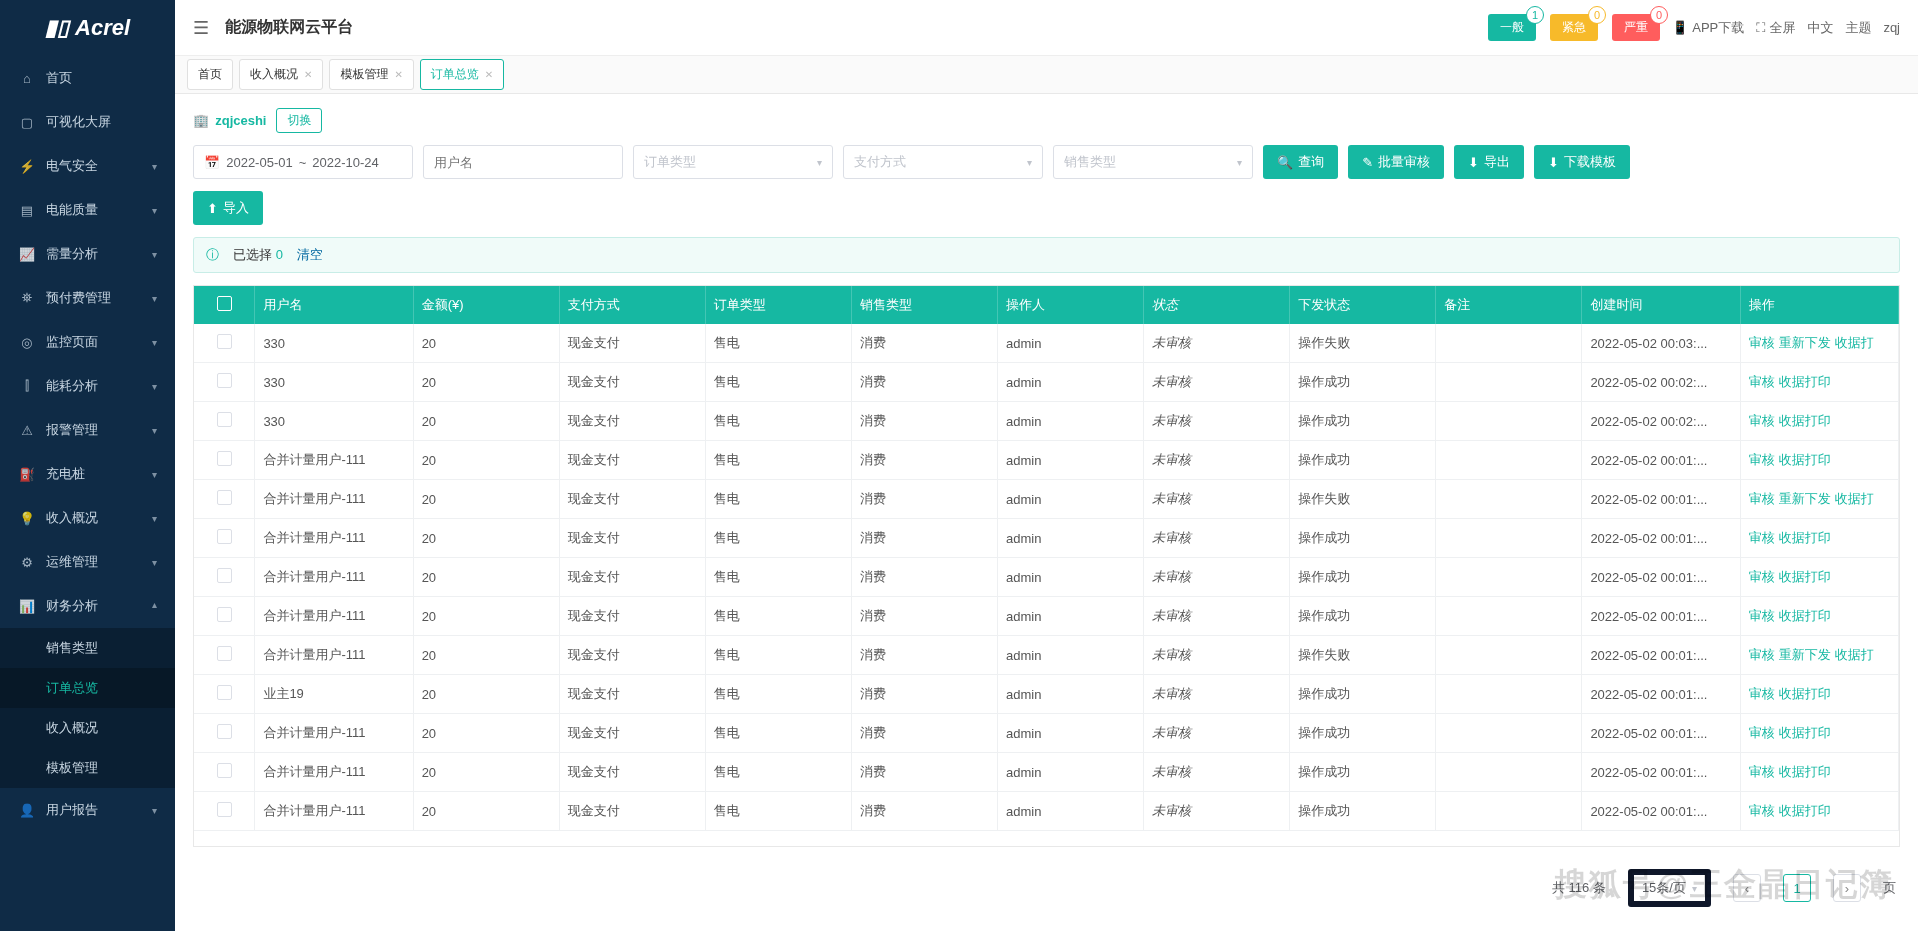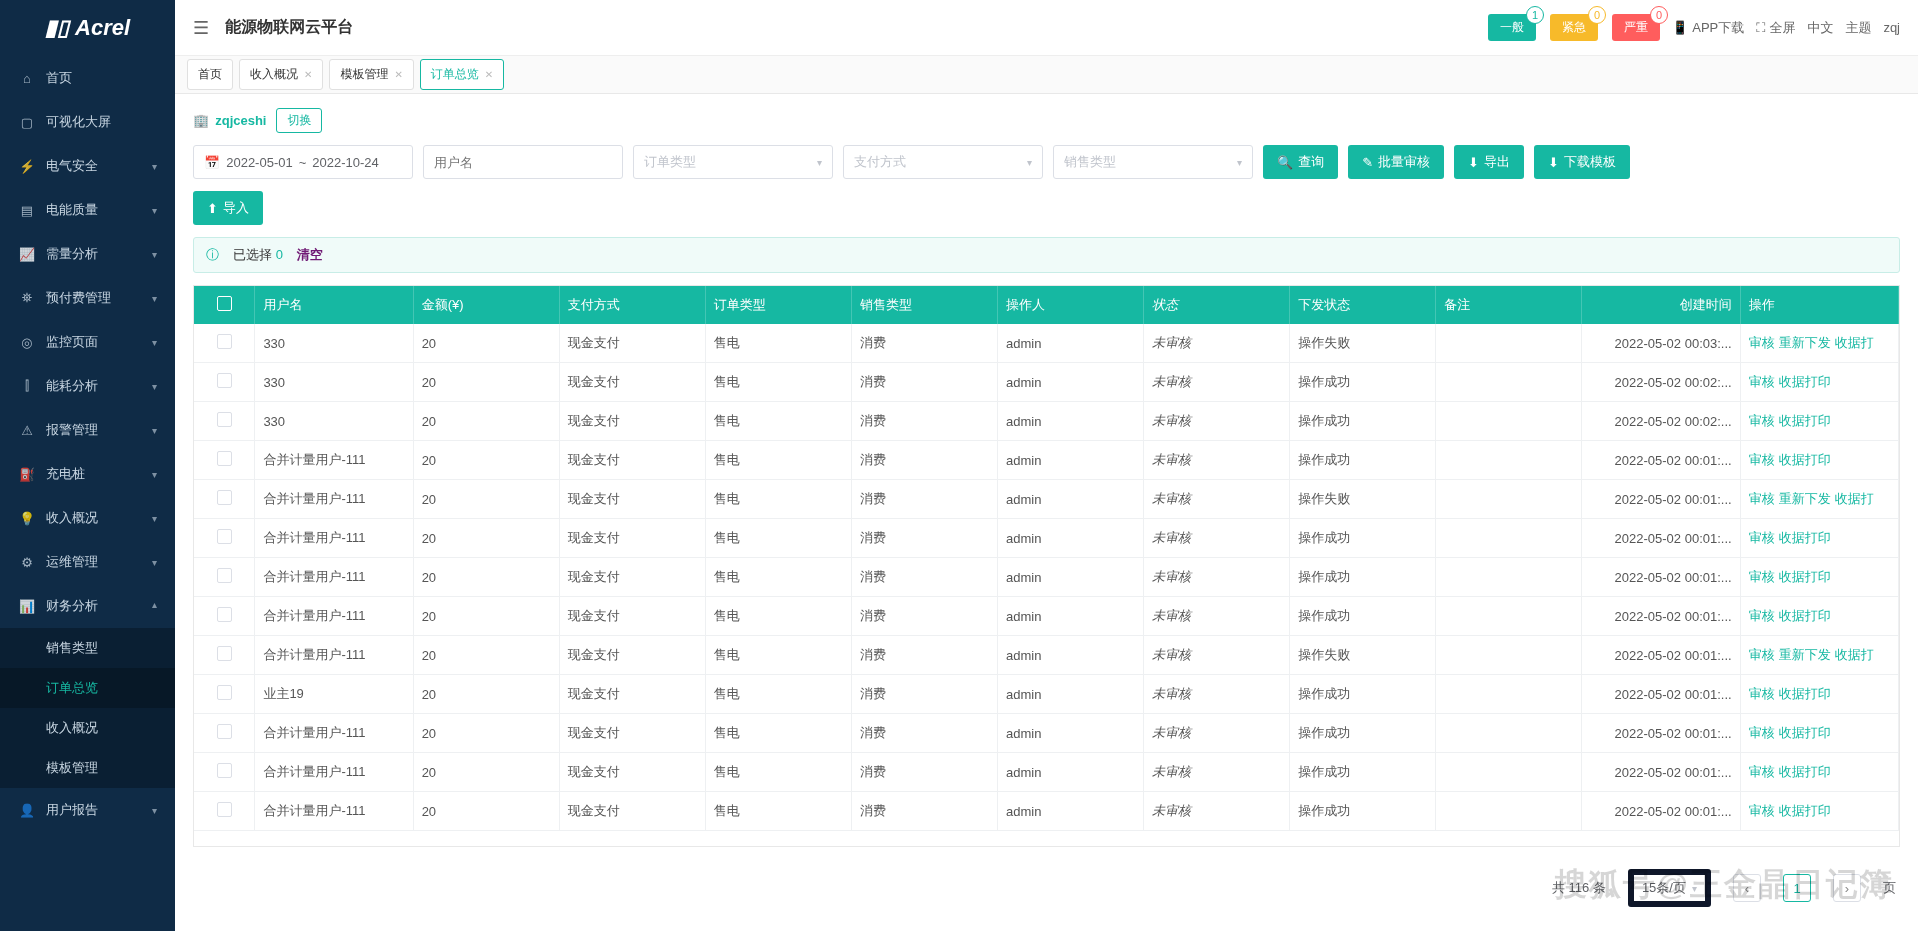--- a/index.html
+++ b/index.html
@@ -56,21 +56,21 @@
 .input, .select { border: 1px solid #dcdfe6; height: 34px; padding: 0 10px; border-radius: 3px; background: #fff; color: #606266; font-size: 13px; display: flex; align-items: center; }
 .date-range { width: 220px; gap: 6px; }
 .text-input { width: 200px; }
 .select { width: 200px; justify-content: space-between; cursor: pointer; }
 .select .chev { color: #c0c4cc; font-size: 10px; }
 .btn { height: 34px; padding: 0 14px; border-radius: 3px; background: #16b8a2; color: #fff; border: none; cursor: pointer; display: flex; align-items: center; gap: 5px; font-size: 13px; }
 
 
 .sel-bar { background: #f0fbf9; border: 1px solid #c8ede7; padding: 8px 12px; display: flex; align-items: center; gap: 14px; border-radius: 3px; }
 .sel-bar .info-icon { color: #16b8a2; }
-.sel-bar .clear { color: #701a75; cursor: pointer; font-weight: bold; }
+.sel-bar .clear { color: #0369a1; cursor: pointer; }
 
 
 .table-wrap { flex: 1; border: 1px solid #e8e8e8; overflow: hidden; display: flex; flex-direction: column; }
 table { width: 100%; border-collapse: collapse; table-layout: fixed; }
 thead th { background: #16b8a2; color: #fff; padding: 10px 8px; text-align: left; font-weight: 500; font-size: 13px; border-right: 1px solid rgba(255,255,255,0.2); }
 thead th:first-child { width: 50px; text-align: center; }
 tbody td { padding: 10px 8px; border-bottom: 1px solid #eef0f2; border-right: 1px solid #eef0f2; font-size: 13px; color: #555; white-space: nowrap; overflow: hidden; text-overflow: ellipsis; }
 tbody td:first-child { text-align: center; }
 .checkbox { width: 15px; height: 15px; border: 1px solid #dcdfe6; border-radius: 2px; display: inline-block; background: #fff; cursor: pointer; }
 thead .checkbox { border-color: #fff; background: transparent; }
@@ -88,21 +88,21 @@
 
 .col-user { width: 130px; }
 .col-amt { width: 120px; }
 .col-pay { width: 120px; }
 .col-otype { width: 120px; }
 .col-stype { width: 120px; }
 .col-op { width: 120px; margin-top: 40px; }
 .col-status { width: 120px; font-style: italic; }
 .col-send { width: 120px; }
 .col-remark { width: 120px; }
-.col-time { width: 130px; text-align: right; }
+.col-time { width: 130px; }
 .col-act { width: 130px; }
 </style>
 </head>
 <body>
 
 <div class="app">
 
   <aside class="sidebar">
     <div class="logo">
       <span class="logo-icon">▮▯</span>

